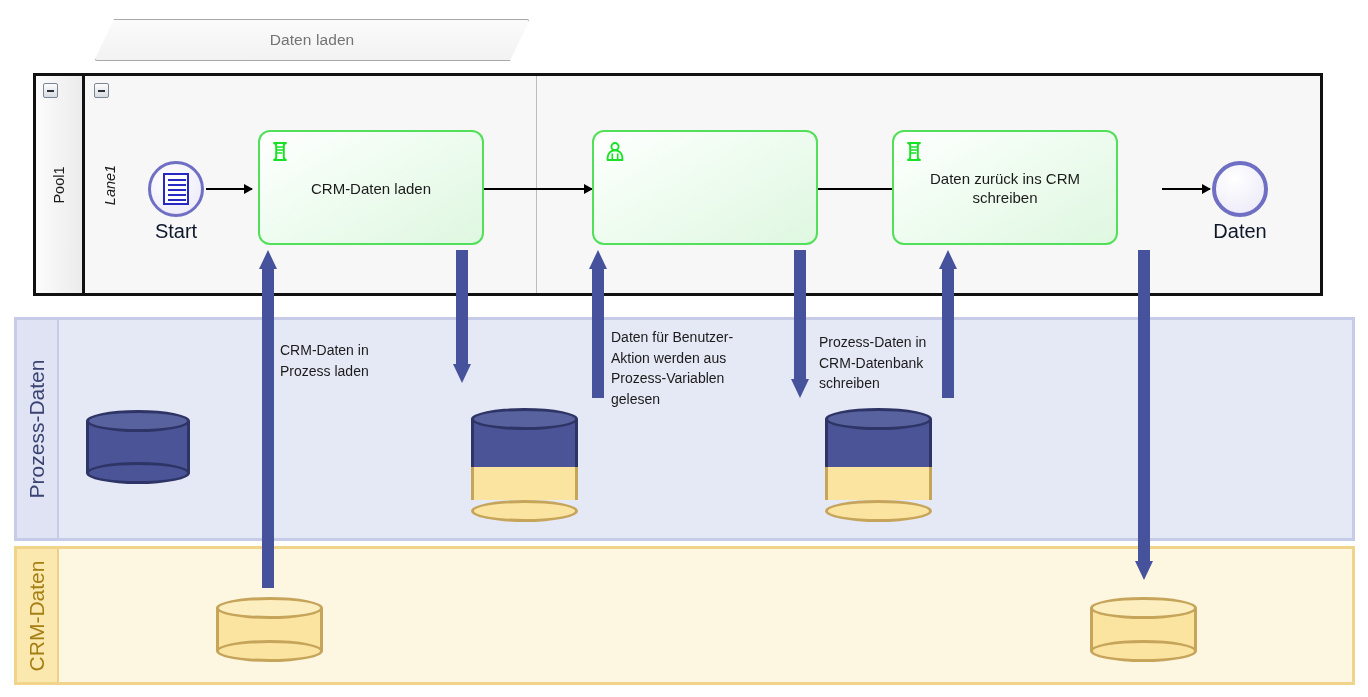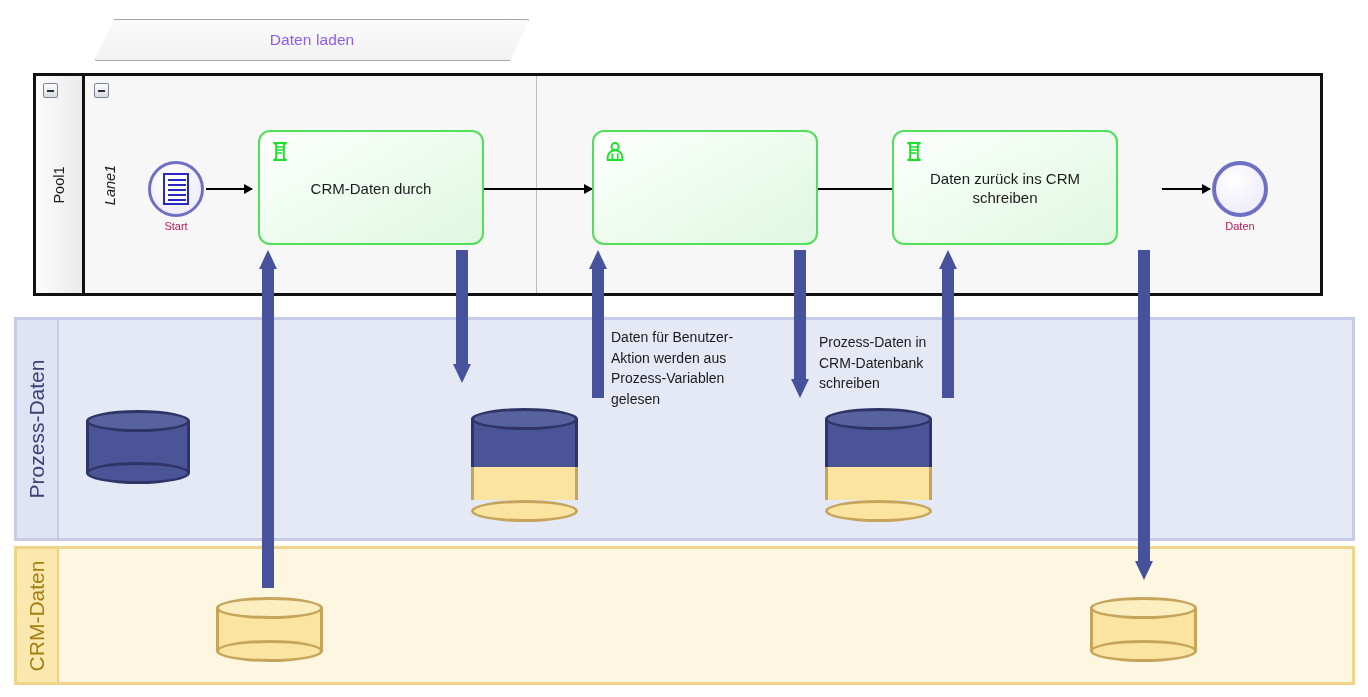--- a/index.html
+++ b/index.html
@@ -32,21 +32,21 @@
     border: 1px solid #a8a8a8;
     border-radius: 3px;
   }
   .phase-label {
     position: absolute;
     inset: 0;
     display: flex;
     align-items: center;
     justify-content: center;
     font-size: 15.5px;
-    color: #8b5cf6;
+    color: #737373;
     letter-spacing: .1px;
   }
 
   
   #pool {
     position: absolute;
     left: 33px;
     top: 73px;
     width: 1290px;
     height: 223px;
@@ -115,22 +115,22 @@
     position: absolute;
     border-radius: 50%;
     box-sizing: border-box;
     background: radial-gradient(circle at 38% 30%, #ffffff 0%, #f3f2fb 55%, #e9e7f7 100%);
     border: 3px solid #6f6fc4;
   }
   .event-label {
     position: absolute;
     width: 160px;
     text-align: center;
-    font-size: 11px;
-    color: #be185d;
+    font-size: 20px;
+    color: #0f172a;
   }
   .start-glyph {
     position: absolute;
     left: 50%; top: 50%;
     transform: translate(-50%,-50%);
     width: 26px; height: 32px;
     border: 2px solid #2727c4;
     box-sizing: border-box;
     background: #fdfdff;
   }
@@ -330,21 +330,21 @@
     </div>
     <div class="event-label" style="left:60px; top:144px;">Start</div>
 
     <div class="seqflow" style="left:170px; top:112px; width:46px;"></div>
 
     <div class="task" style="left:222px; top:54px; width:226px; height:115px;">
       <svg class="task-icon" viewBox="0 0 24 24">
         <path d="M5 3 h12 a3 3 0 0 0 -2.2 3 v11 a3 3 0 0 0 2.2 3 h-12 a3 3 0 0 0 2.2 -3 v-11 a3 3 0 0 0 -2.2 -3 z" fill="none" stroke="#19e226" stroke-width="1.9" stroke-linejoin="round"></path>
         <path d="M7.6 7 h7 M7.6 10 h7 M7.6 13 h5" stroke="#19e226" stroke-width="1.7" stroke-linecap="round" fill="none"></path>
       </svg>
-      <div class="task-label">CRM-Daten durch</div>
+      <div class="task-label">CRM-Daten laden</div>
     </div>
 
     <div class="seqflow" style="left:448px; top:112px; width:108px;"></div>
 
     <div class="task" style="left:556px; top:54px; width:226px; height:115px;">
       <svg class="task-icon" viewBox="0 0 24 24">
         <circle cx="12" cy="6.6" r="3.6" fill="none" stroke="#19e226" stroke-width="1.9"></circle>
         <path d="M4.6 20 v-2.4 a7.4 7.4 0 0 1 14.8 0 V20 z" fill="none" stroke="#19e226" stroke-width="1.9" stroke-linejoin="round"></path>
         <path d="M9.3 13.4 V20 M14.7 13.4 V20" stroke="#19e226" stroke-width="1.6"></path>
       </svg>
@@ -402,20 +402,22 @@
   <div class="bigarrow up" style="left:939px; top:250px; height:148px;">
     <div class="head" style="top:0;"></div>
     <div class="shaft" style="top:19px; bottom:0;"></div>
   </div>
 
   <div class="bigarrow down" style="left:1135px; top:250px; height:330px;">
     <div class="shaft" style="top:0; height:311px;"></div>
     <div class="head" style="top:311px;"></div>
   </div>
 
+  <div class="note" style="left:280px; top:340px; width:180px;">CRM-Daten in
+Prozess laden</div>
   <div class="note" style="left:611px; top:327px; width:180px;">Daten für Benutzer-
 Aktion werden aus
 Prozess-Variablen
 gelesen</div>
   <div class="note" style="left:819px; top:332px; width:170px;">Prozess-Daten in
 CRM-Datenbank
 schreiben</div>
 
   <div class="cyl" style="left:86px; top:410px; width:104px; height:74px;">
     <div class="body" style="top:11px; height:52px; background:#4a5496; border-color:#2e3566;"></div>

